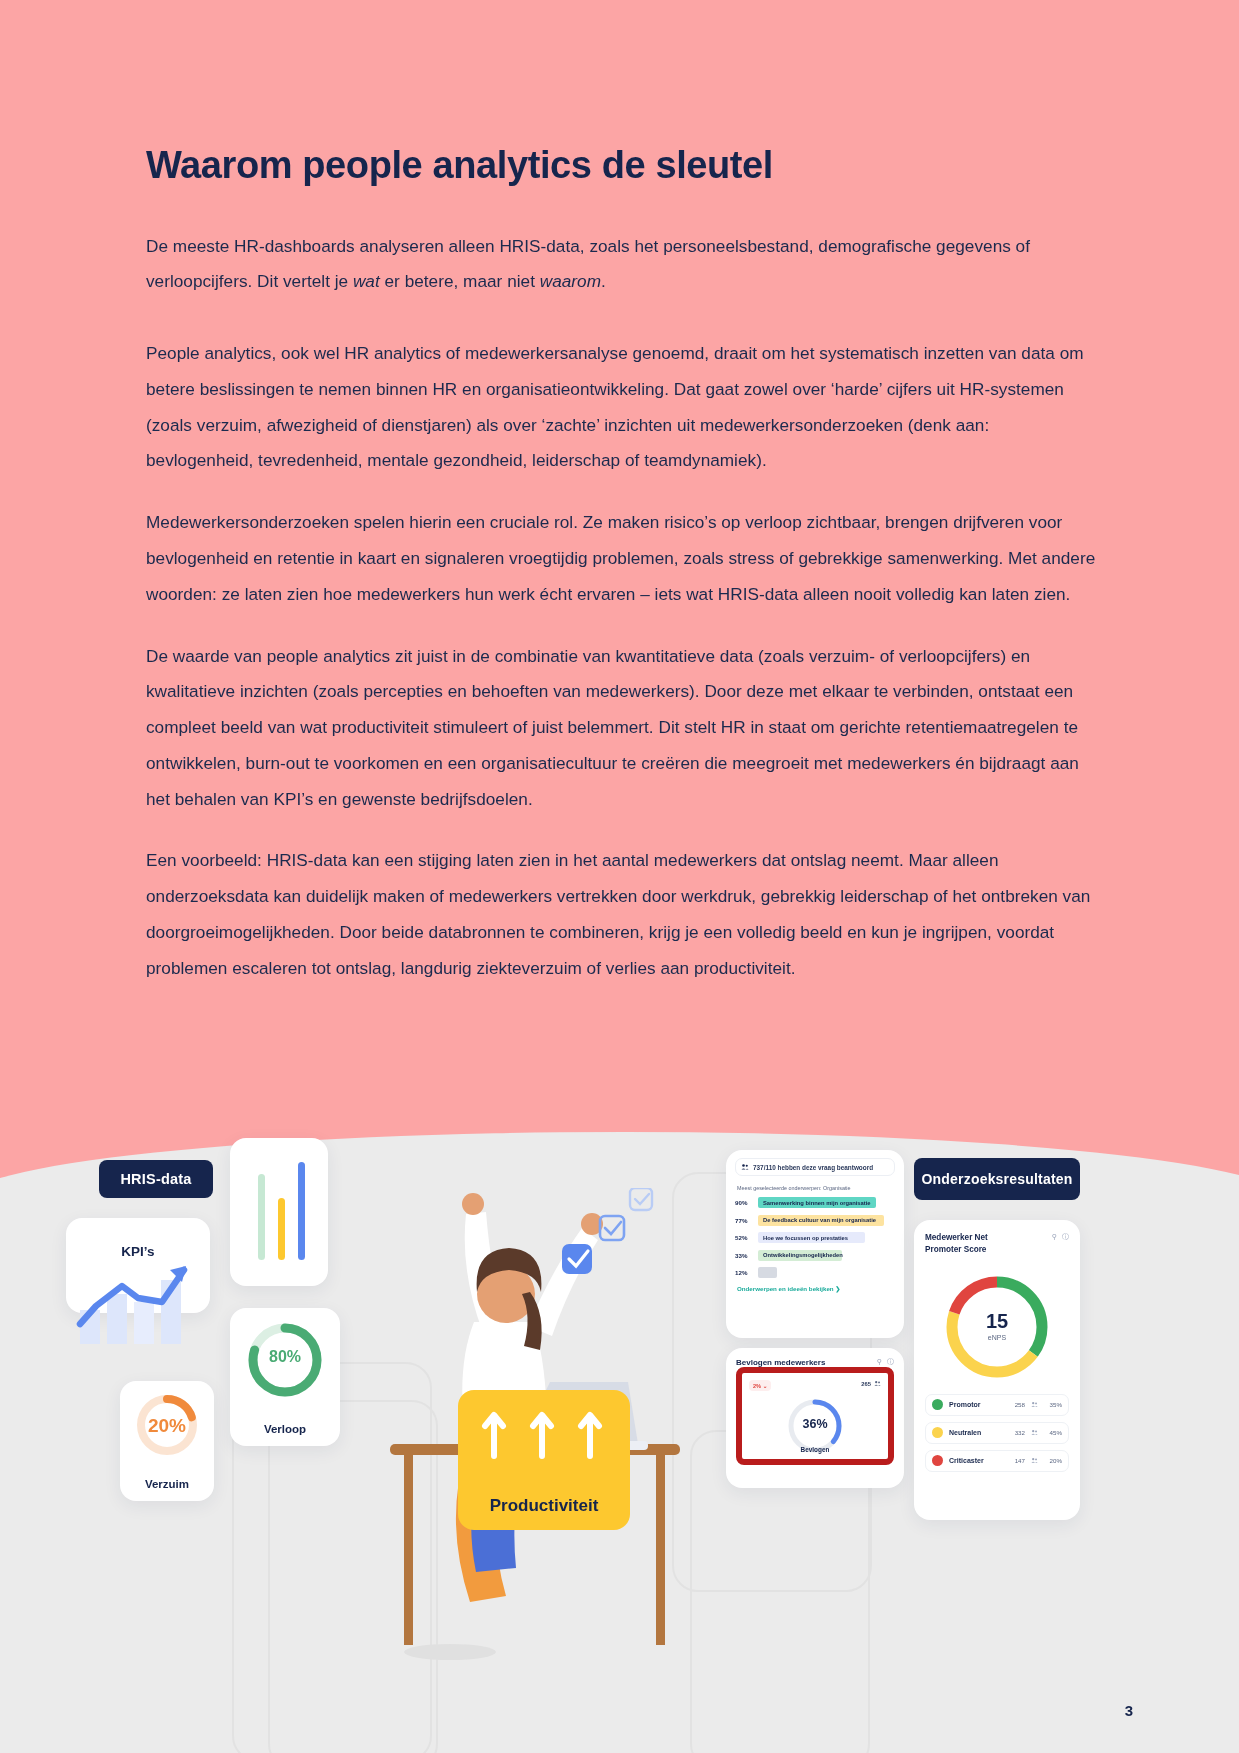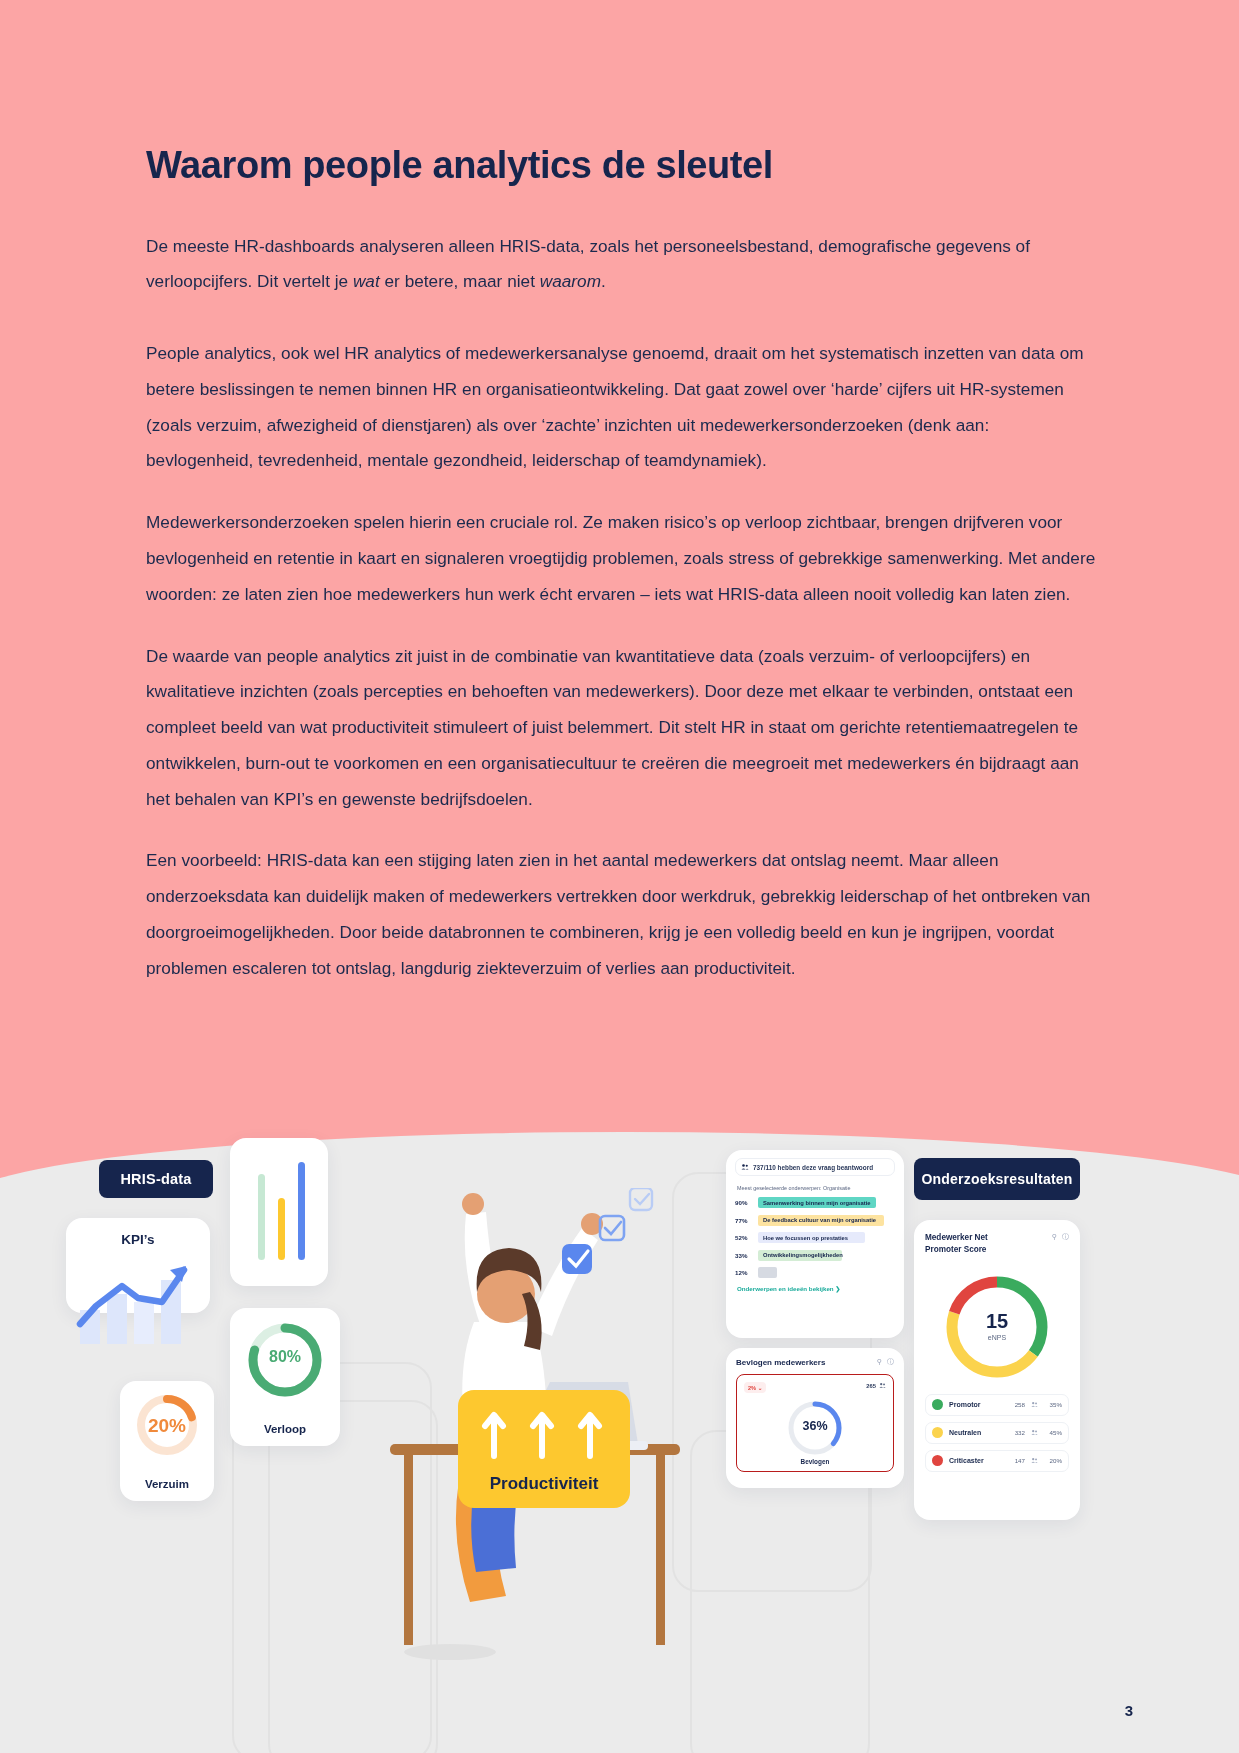--- a/index.html
+++ b/index.html
@@ -66,21 +66,21 @@
     font-weight: 700;
     font-size: 14.5px;
     letter-spacing: 0.2px;
     border-radius: 8px;
     display: flex; align-items: center; justify-content: center;
   }
   #hris-badge { left: 99px; top: 60px; width: 114px; height: 38px; }
   #onderzoek-badge { left: 914px; top: 58px; width: 166px; height: 42px; font-size: 14px; }
 
   
-  #kpi-card { left: 66px; top: 118px; width: 144px; height: 95px; padding: 10px; }
+  #kpi-card { left: 66px; top: 118px; width: 144px; height: 95px; padding: 22px; }
   .kpi-label {
     text-align: center; font-size: 13.5px; font-weight: 700; color: #16254d; margin-top: 4px;
   }
   .kpi-svg { position: absolute; left: 8px; top: 34px; }
 
   
   #bars-card { left: 230px; top: 38px; width: 98px; height: 148px; }
   .bar { position: absolute; bottom: 26px; width: 7px; border-radius: 4px; }
 
   
@@ -92,21 +92,21 @@
     position: absolute; bottom: 11px; left: 0; right: 0; text-align: center;
     font-size: 11.5px; font-weight: 700; color: #16254d;
   }
   .donut-val {
     position: absolute; left: 0; right: 0; text-align: center;
     font-weight: 700; color: #16254d;
   }
 
   
   #prod-badge {
-    position: absolute; left: 458px; top: 290px; width: 172px; height: 118px;
+    position: absolute; left: 458px; top: 290px; width: 172px; height: 140px;
     background: #fdc82f; border-radius: 16px;
   }
   #prod-badge .plabel {
     position: absolute; bottom: 14px; left: 0; right: 0; text-align: center;
     font-size: 17px; font-weight: 700; color: #16254d;
   }
 
   
   #survey-card { left: 726px; top: 50px; width: 178px; height: 188px; padding: 8px 9px; }
   .resp-pill {
@@ -119,21 +119,21 @@
   .s-pct { font-size: 6.2px; font-weight: 700; color: #16254d; width: 18px; }
   .s-bar { height: 11px; border-radius: 2px; display: flex; align-items: center; padding: 0 5px; }
   .s-bar span { font-size: 5.8px; font-weight: 700; color: #16254d; white-space: nowrap; }
   .s-link { font-size: 6.2px; font-weight: 700; color: #1aab9b; margin: 7px 0 0 2px; }
 
   
   #bevlogen-card { left: 726px; top: 248px; width: 178px; height: 140px; padding: 9px 10px; }
   .bv-head { display: flex; align-items: center; justify-content: space-between; }
   .bv-title { font-size: 8px; font-weight: 700; color: #16254d; }
   .bv-inner {
-    position: relative; margin-top: 7px; border: 1px solid #b91c1c; border-radius: 8px;
+    position: relative; border: 6px solid #b91c1c; border-radius: 8px;
     height: 98px;
   }
   .delta-chip {
     position: absolute; left: 7px; top: 7px; background: #fdeeee; color: #e0453f;
     font-size: 5.6px; font-weight: 700; border-radius: 4px; padding: 2.5px 4px;
   }
   .count-chip {
     position: absolute; right: 7px; top: 7px; color: #2b3a5c;
     font-size: 5.8px; font-weight: 600; display: flex; align-items: center; gap: 3px;
   }

